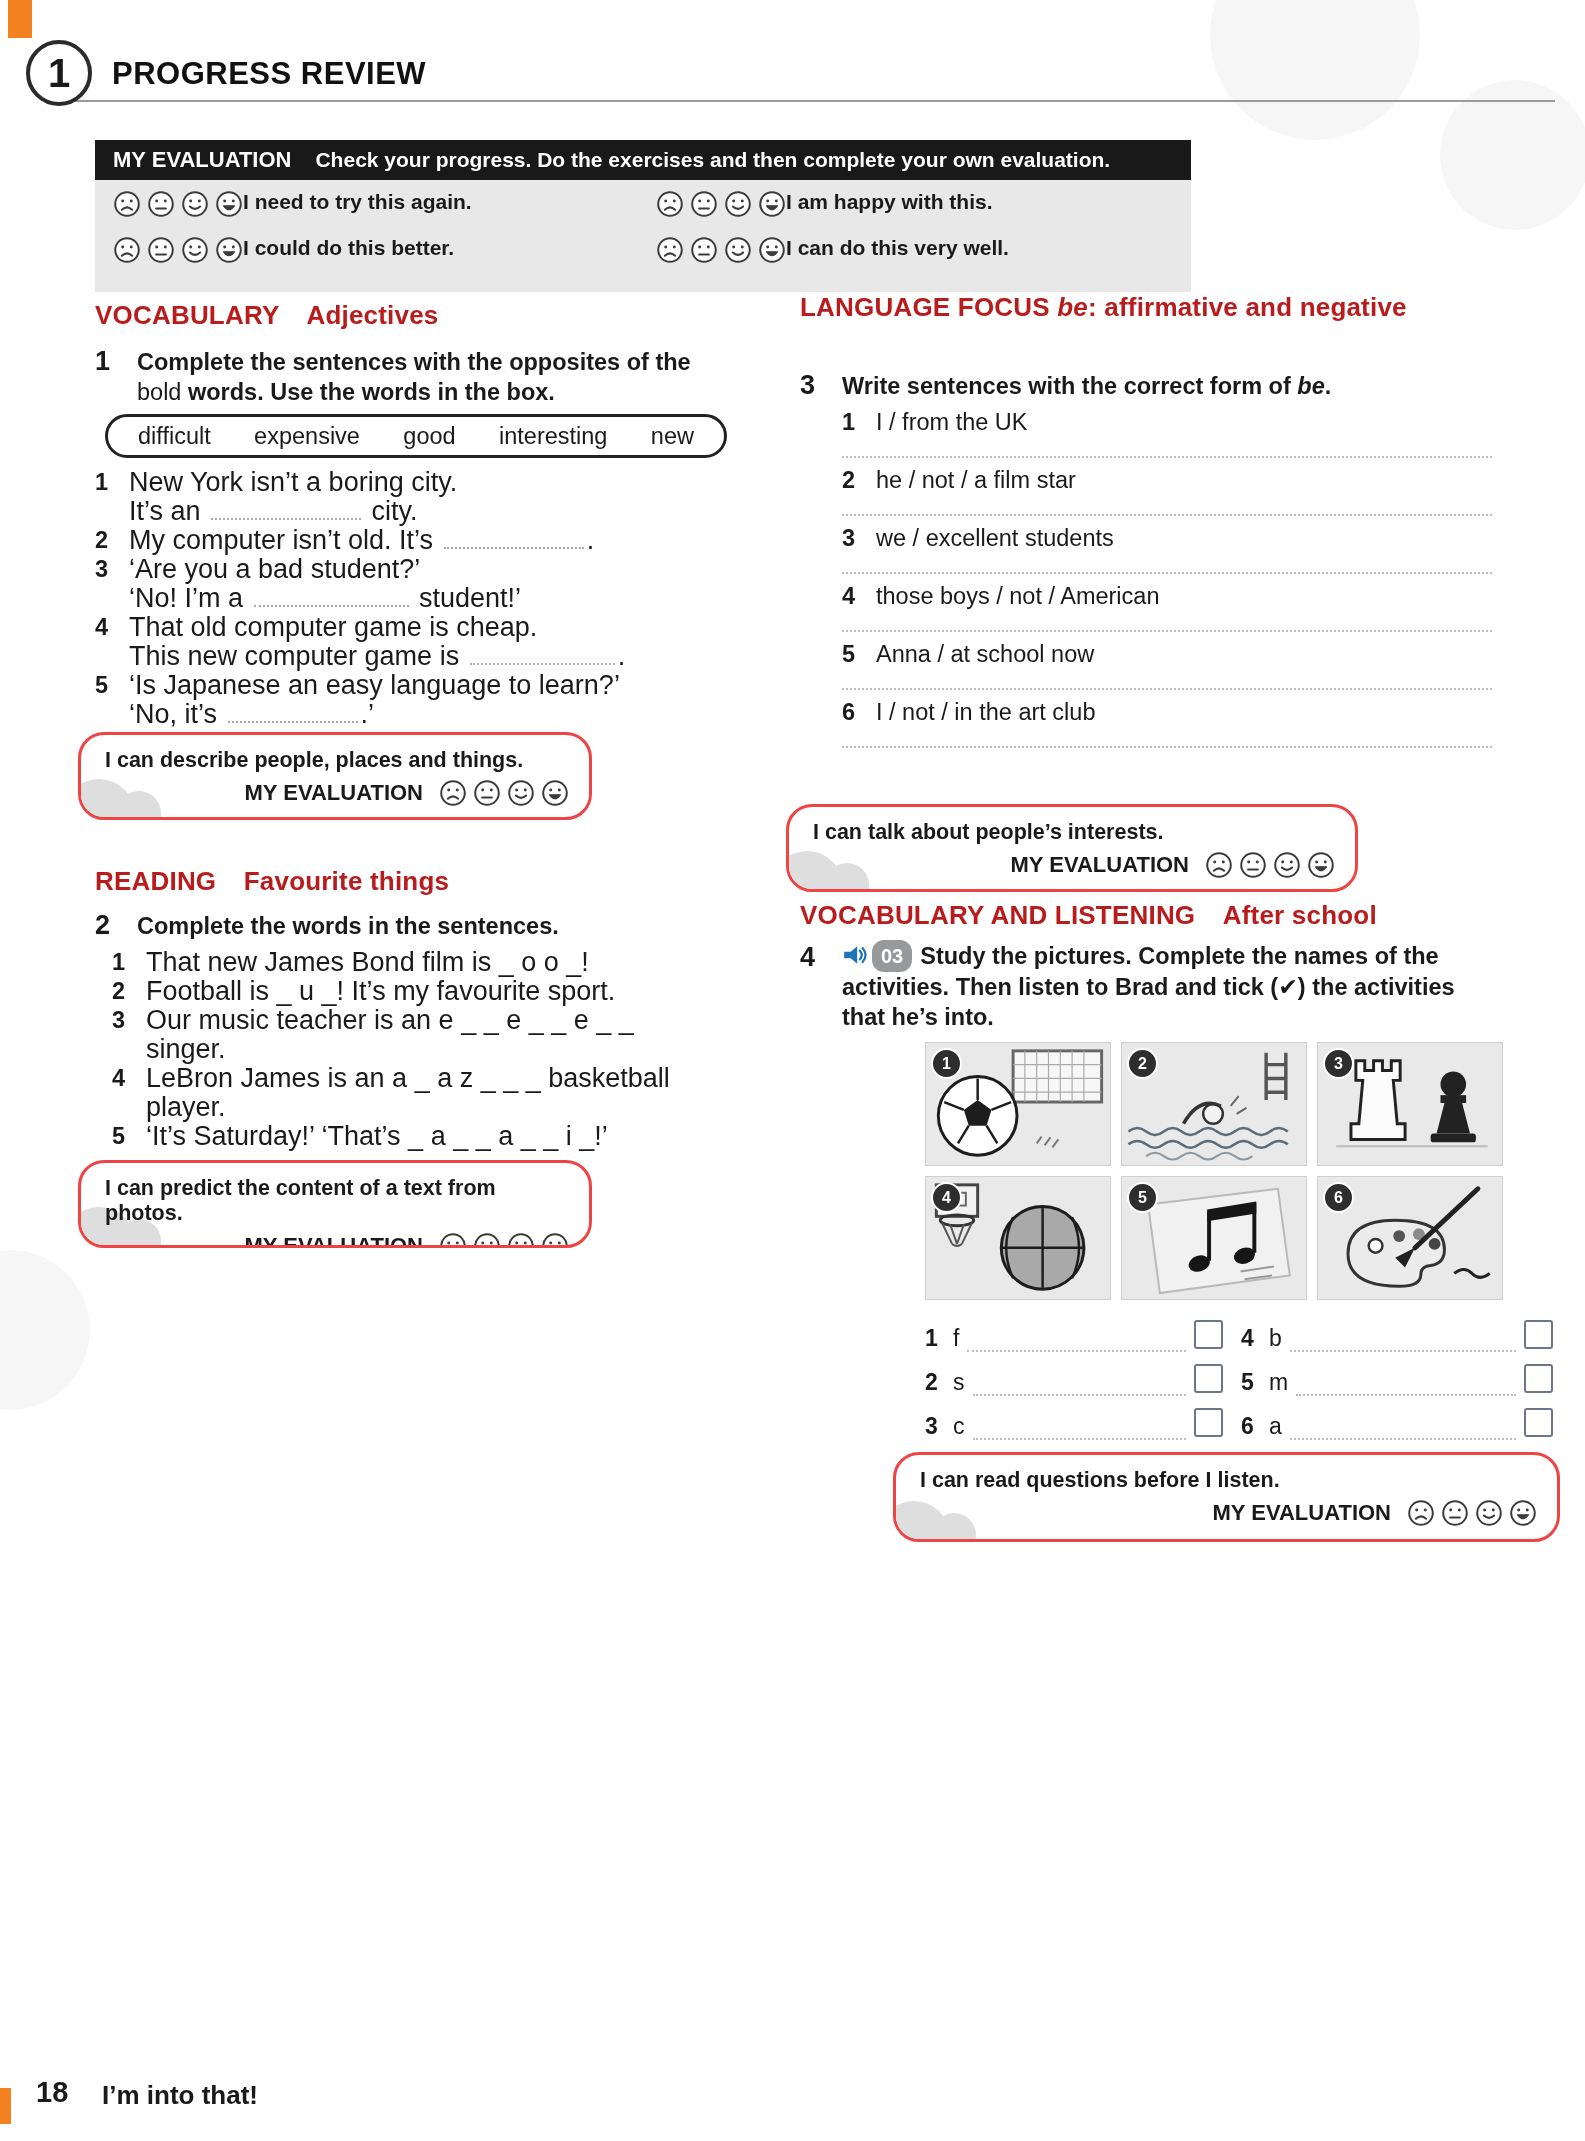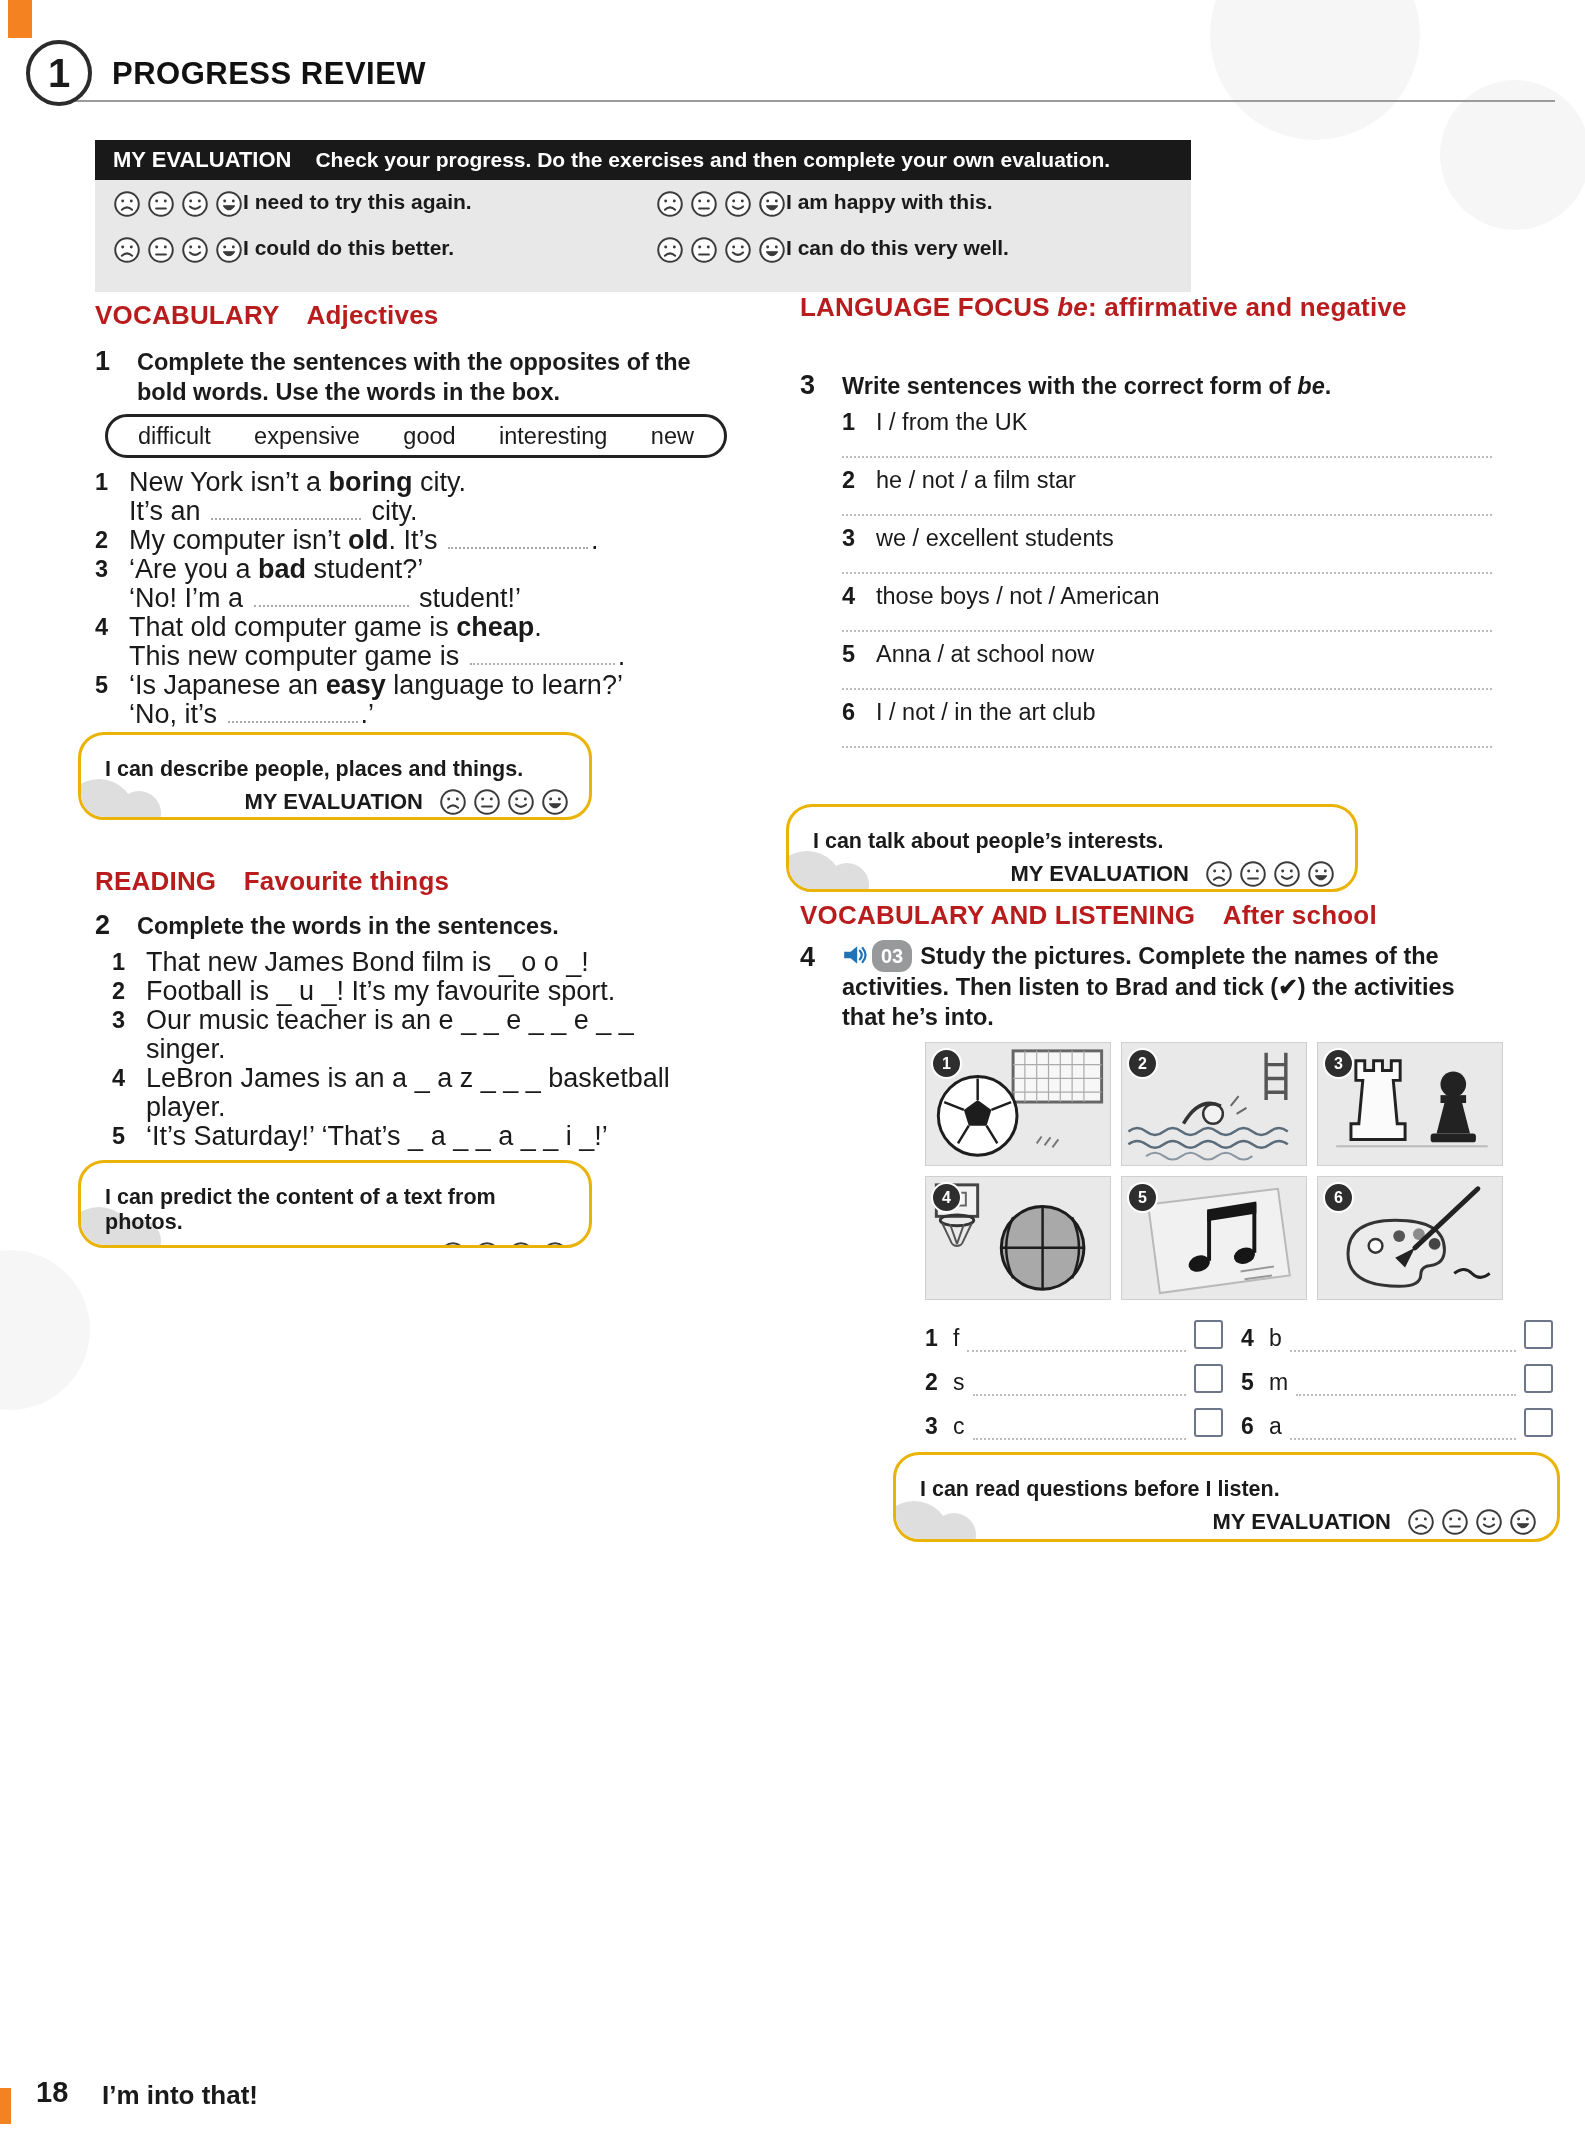--- a/index.html
+++ b/index.html
@@ -1,19 +1,19 @@
 <!DOCTYPE html>
 <html><head>
 <meta charset="utf-8">
 <style>
   html,body{margin:0;padding:0;background:#888;}
   .page{position:relative;width:1585px;height:2141px;background:#fff;overflow:hidden;
         font-family:"Liberation Sans", sans-serif;color:#1a1a1a;margin:0 auto;}
   .abs{position:absolute;}
-  .bold{font-weight:700;}
+  .bold{font-weight:400;}
   .ital{font-style:italic;}
 
   
   .corner-orange{position:absolute;background:#f58220;}
   #orange-top{left:8px;top:0;width:24px;height:38px;}
   #orange-bottom{left:0;top:2088px;width:11px;height:36px;}
   .bg-c{position:absolute;border-radius:50%;background:rgba(0,0,0,0.035);}
 
   
   #unit-circle{left:26px;top:40px;width:58px;height:58px;border:4px solid #2b2b2b;border-radius:50%;
@@ -70,22 +70,22 @@
   .blank{display:inline-block;height:16px;border-bottom:2px dotted #a9a9a9;vertical-align:baseline;margin:0 3px;}
 
   
   #ex3-items{left:842px;top:408px;width:650px;}
   .lf-item{margin-bottom:8px;}
   .lf-line{display:flex;font-size:23.5px;line-height:28px;}
   .lf-num{width:34px;font-weight:700;flex-shrink:0;}
   .answer-line{border-bottom:2px dotted #bdbdbd;height:20px;margin-bottom:1px;}
 
   
-  .cando{position:absolute;border:3px solid #eab308;border-radius:26px;background:#fff;
-    padding:22px 20px 8px 24px;box-sizing:border-box;overflow:hidden;}
+  .cando{position:absolute;border:3px solid #ef4444;border-radius:26px;background:#fff;
+    padding:13px 20px 8px 24px;box-sizing:border-box;overflow:hidden;}
   .cando-text{font-size:21.5px;font-weight:700;position:relative;z-index:1;}
   .cando-row{display:flex;justify-content:flex-end;align-items:center;gap:16px;margin-top:6px;position:relative;z-index:1;}
   .cando-label{font-size:22px;font-weight:800;}
   .blob{position:absolute;background:#dedede;border-radius:50%;z-index:0;}
   .blob1{left:-18px;bottom:-34px;width:72px;height:72px;}
   .blob2{left:36px;bottom:-18px;width:44px;height:44px;}
   #cando1{left:78px;top:732px;width:514px;height:88px;}
   #cando2{left:78px;top:1160px;width:514px;height:88px;}
   #cando3{left:786px;top:764px;width:572px;height:88px;margin-top:40px;}
   #cando4{left:893px;top:1452px;width:667px;height:90px;}

